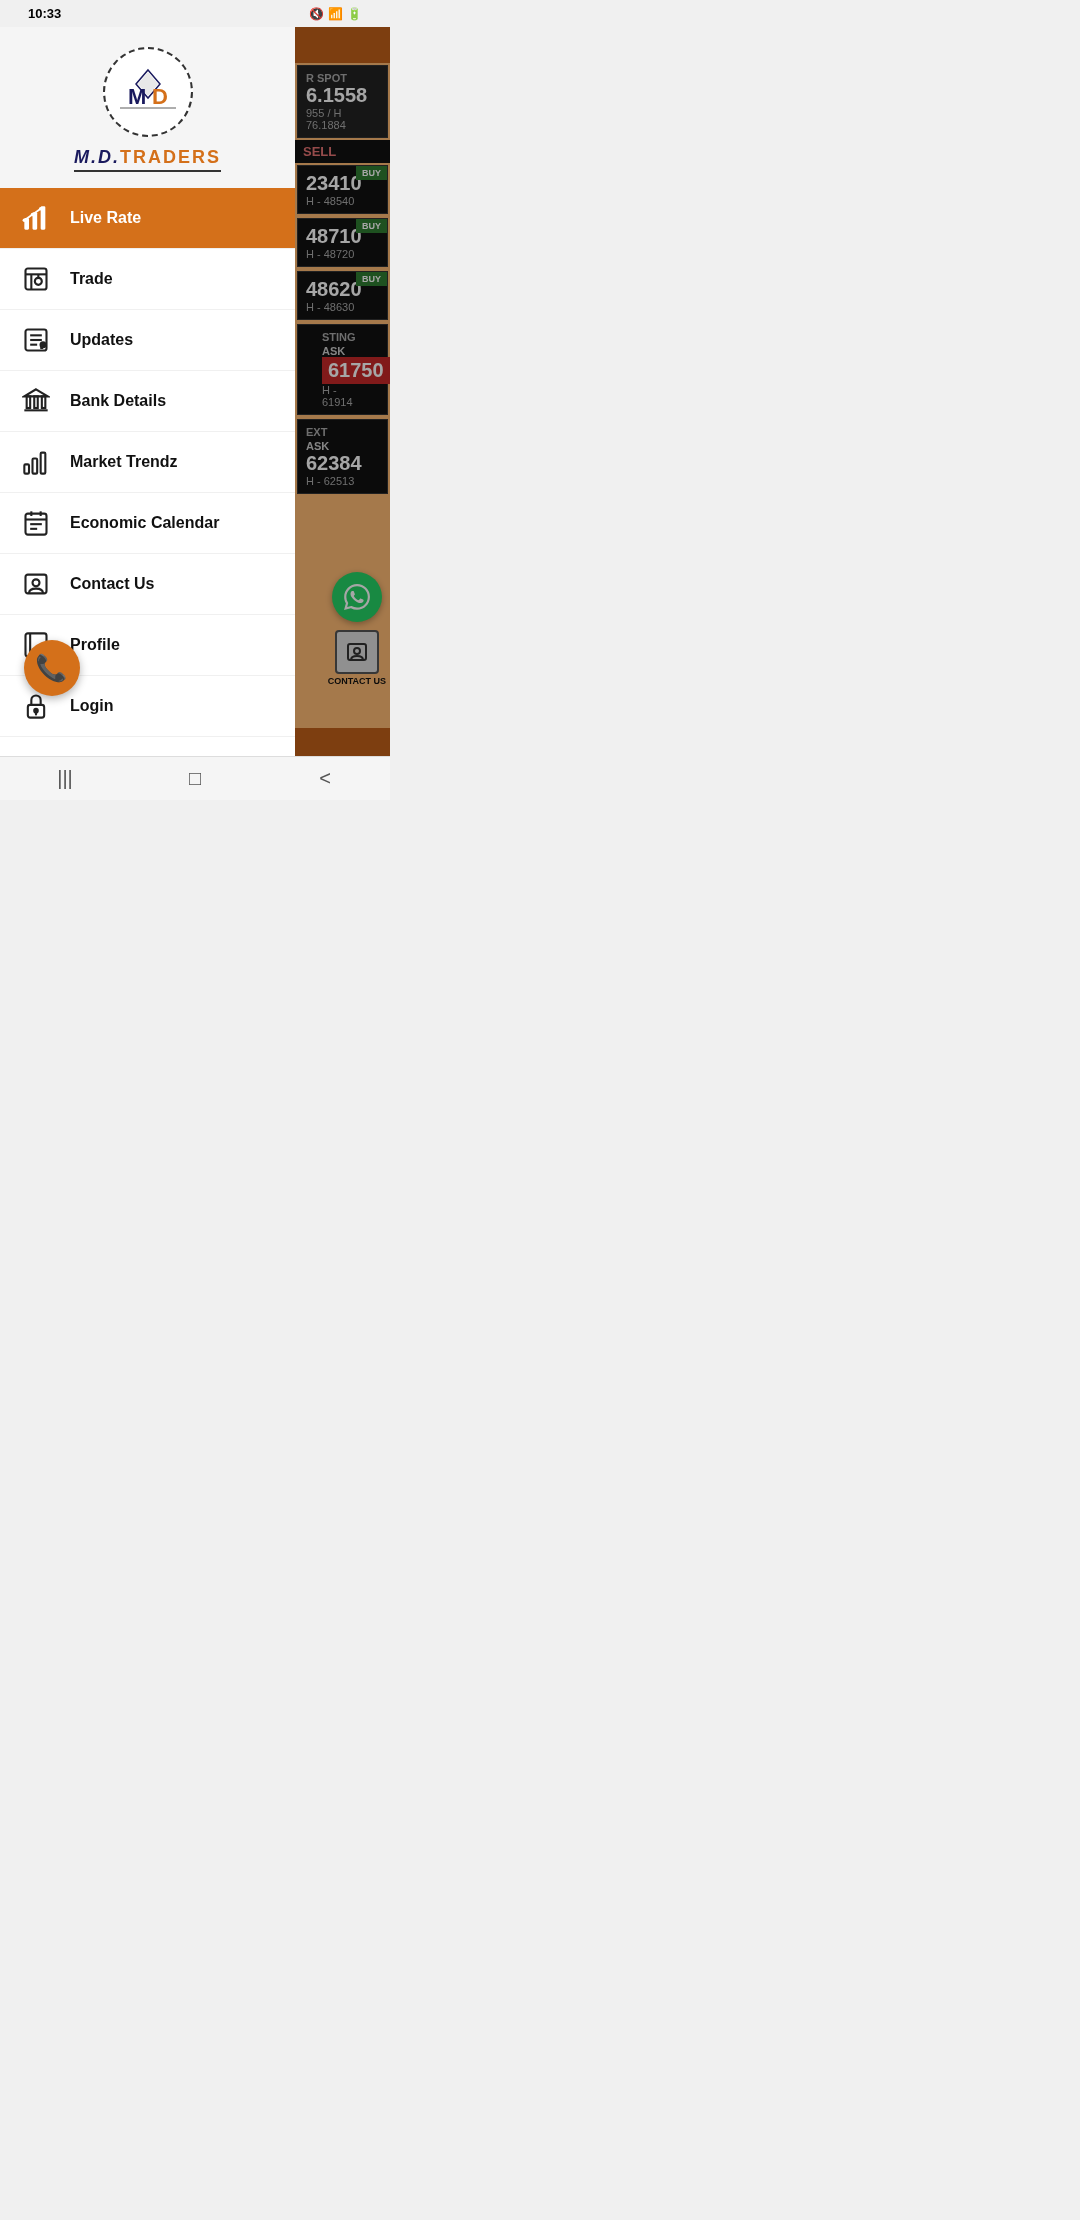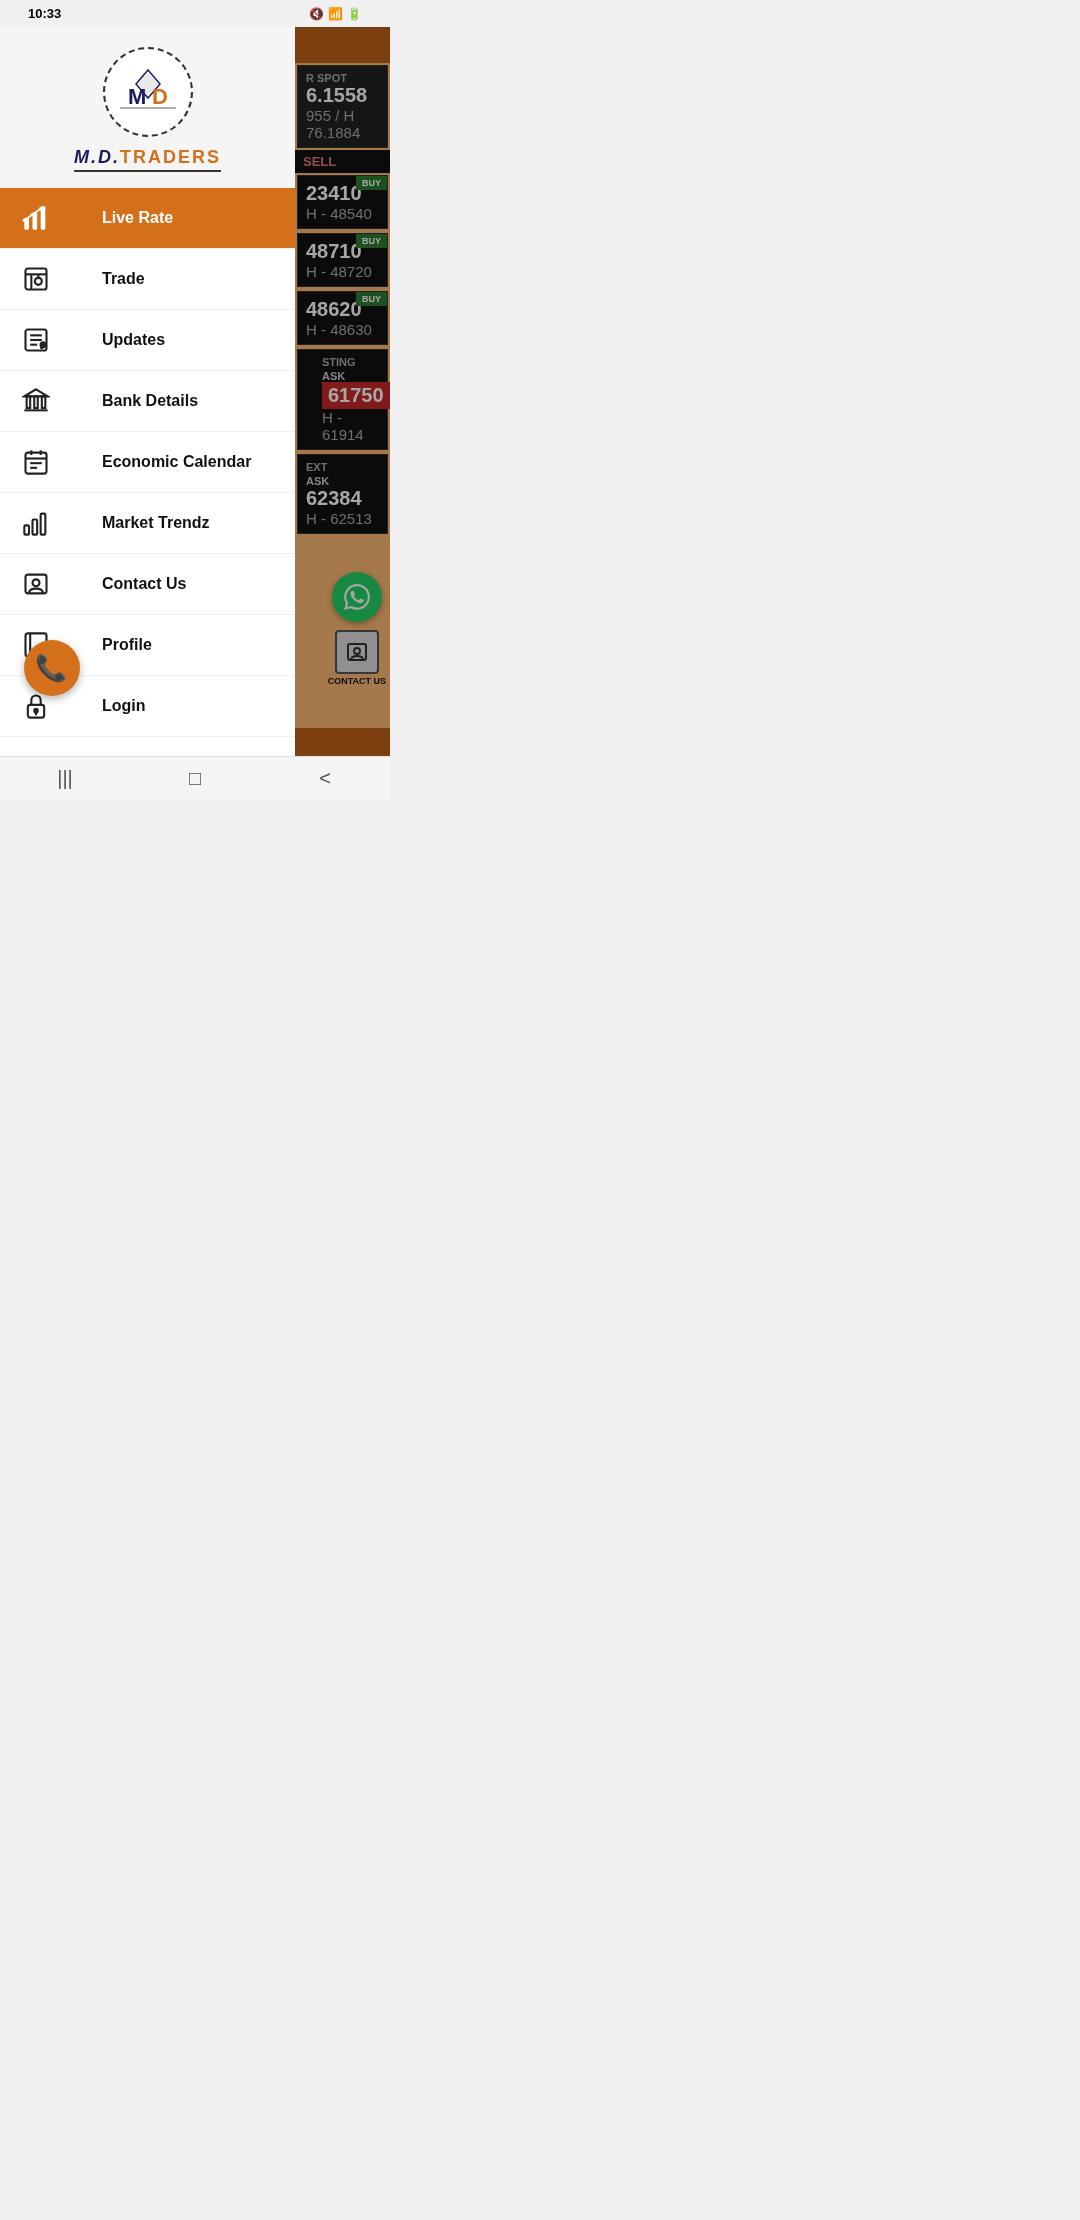--- a/index.html
+++ b/index.html
@@ -119,21 +119,20 @@
       align-items: center;
       justify-content: center;
       font-size: 22px;
       color: #222;
       flex-shrink: 0;
     }
     .nav-label {
       font-size: 16px;
       font-weight: 600;
       color: #111;
-      margin-left: 32px;
     }
 
     
     .phone-fab {
       position: absolute;
       bottom: 60px;
       left: 24px;
       width: 56px;
       height: 56px;
       border-radius: 50%;
@@ -177,21 +176,21 @@
       font-size: 11px;
       color: #aaa;
       font-weight: bold;
     }
     .rate-card-value {
       font-size: 20px;
       font-weight: bold;
       color: #fff;
     }
     .rate-card-sub {
-      font-size: 15px;
+      font-size: 11px;
       color: #aaa;
     }
     .buy-badge {
       position: absolute;
       top: 0;
       right: 0;
       background: #2e7d32;
       color: #fff;
       font-size: 9px;
       padding: 2px 6px;
@@ -379,40 +378,40 @@
             <rect x="17" y="8" width="3" height="10"></rect>
             <line x1="2" y1="20" x2="22" y2="20"></line>
           </svg>
         </div>
         <span class="nav-label">Bank Details</span>
       </div>
 
       <div class="nav-item">
         <div class="nav-icon">
           <svg width="28" height="28" viewBox="0 0 24 24" fill="none" stroke="#222" stroke-width="1.8">
+            <rect x="2" y="14" width="4" height="8" rx="1"></rect>
+            <rect x="9" y="9" width="4" height="13" rx="1"></rect>
+            <rect x="16" y="4" width="4" height="18" rx="1"></rect>
+          </svg>
+        </div>
+        <span class="nav-label">Market Trendz</span>
+      </div>
+
+      <div class="nav-item">
+        <div class="nav-icon">
+          <svg width="28" height="28" viewBox="0 0 24 24" fill="none" stroke="#222" stroke-width="1.8">
             <rect x="3" y="4" width="18" height="18" rx="2"></rect>
             <line x1="3" y1="9" x2="21" y2="9"></line>
             <line x1="8" y1="2" x2="8" y2="6"></line>
             <line x1="16" y1="2" x2="16" y2="6"></line>
             <line x1="7" y1="13" x2="17" y2="13"></line>
             <line x1="7" y1="17" x2="13" y2="17"></line>
           </svg>
         </div>
         <span class="nav-label">Economic Calendar</span>
-      </div>
-
-      <div class="nav-item">
-        <div class="nav-icon">
-          <svg width="28" height="28" viewBox="0 0 24 24" fill="none" stroke="#222" stroke-width="1.8">
-            <rect x="2" y="14" width="4" height="8" rx="1"></rect>
-            <rect x="9" y="9" width="4" height="13" rx="1"></rect>
-            <rect x="16" y="4" width="4" height="18" rx="1"></rect>
-          </svg>
-        </div>
-        <span class="nav-label">Market Trendz</span>
       </div>
 
       <div class="nav-item">
         <div class="nav-icon">
           <svg width="28" height="28" viewBox="0 0 24 24" fill="none" stroke="#222" stroke-width="1.8">
             <rect x="3" y="4" width="18" height="16" rx="2"></rect>
             <circle cx="12" cy="11" r="3"></circle>
             <path d="M6 20 Q6 16 12 16 Q18 16 18 20"></path>
           </svg>
         </div>

